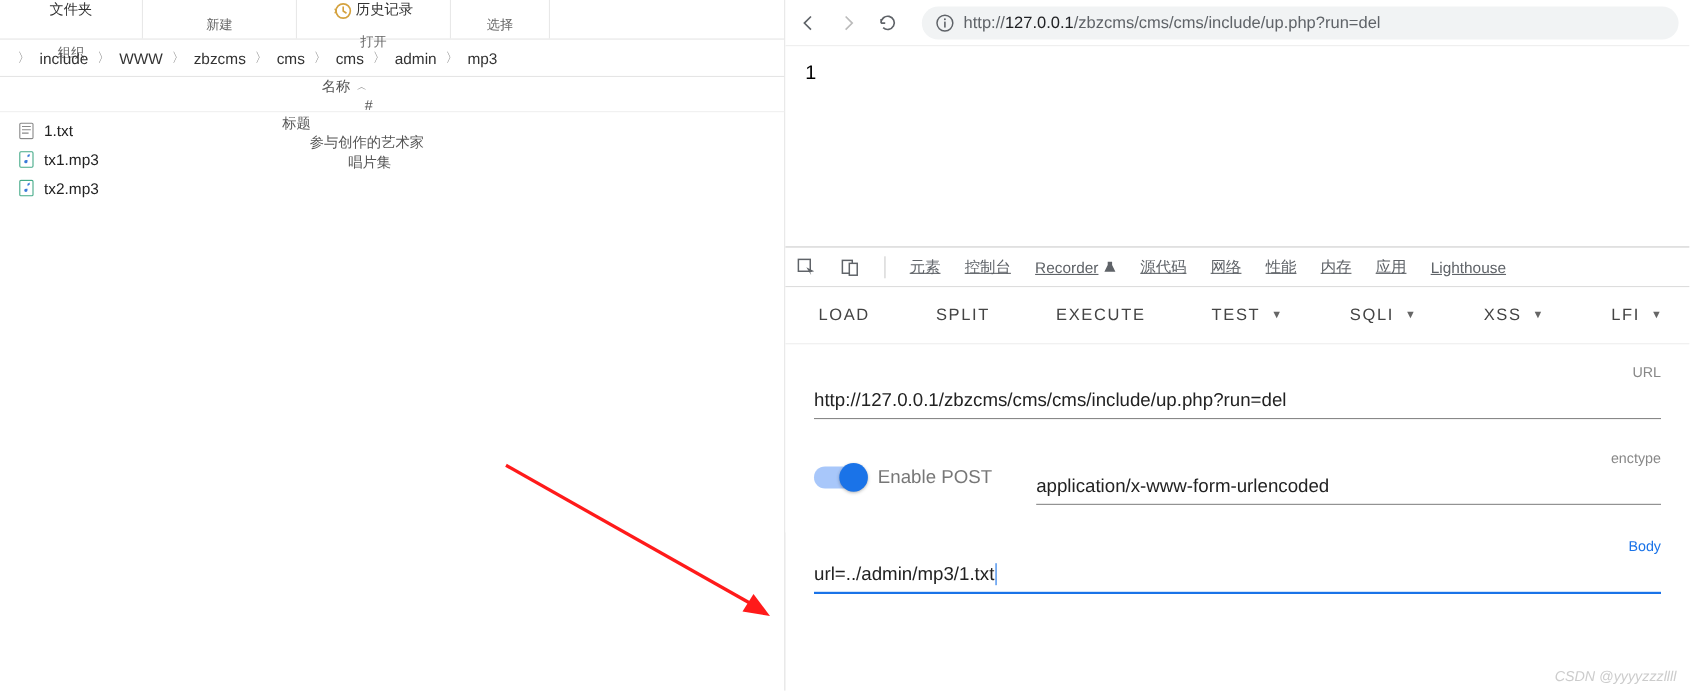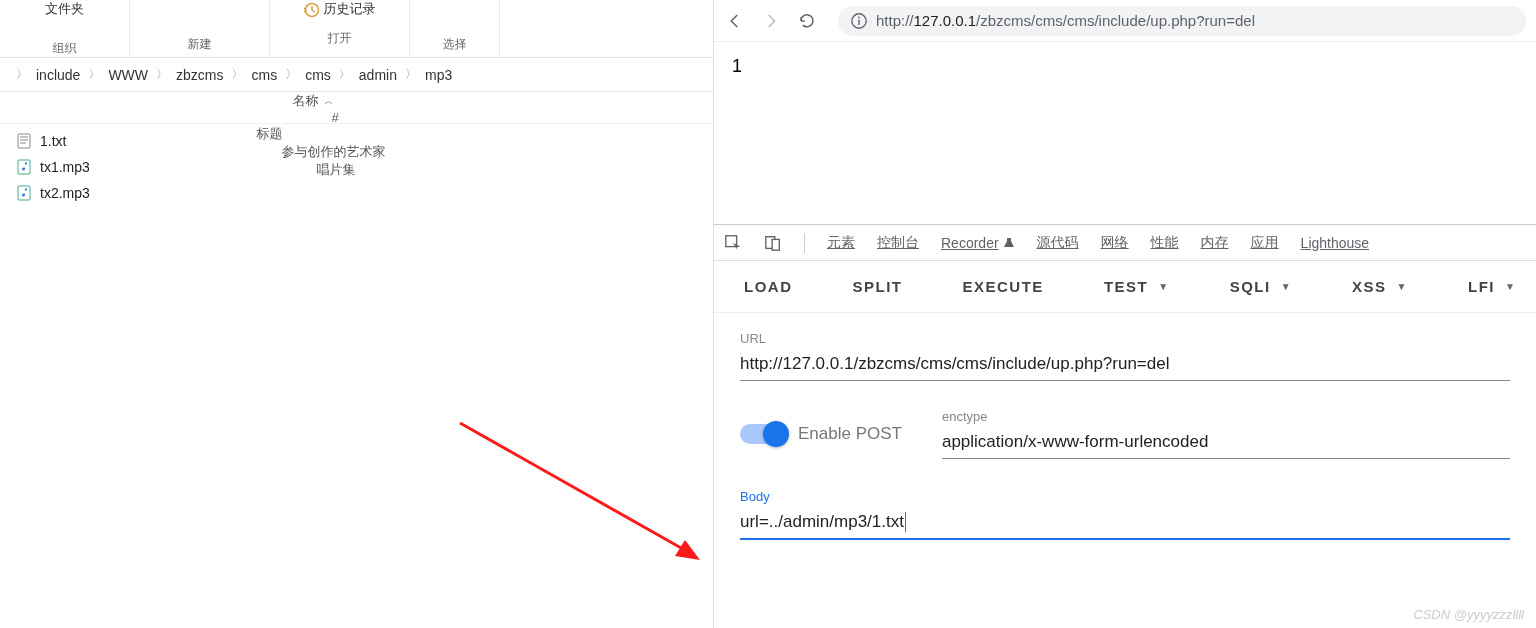--- a/index.html
+++ b/index.html
@@ -1,18 +1,18 @@
 <!DOCTYPE html>
 <html><head>
 <meta charset="utf-8">
 <style>
 * { margin: 0; padding: 0; box-sizing: border-box; font-family: "Segoe UI", "Microsoft YaHei", Arial, sans-serif; }
 body { width: 1536px; height: 628px; overflow: hidden; position: relative; background: #fff; }
 .left-pane { position: absolute; left: 0; top: 0; width: 714px; height: 628px; border-right: 1px solid #e0e0e0; }
-.ribbon-row { display: flex; height: 58px; border-bottom: 1px solid #e5e5e5; }
+.ribbon-row { display: flex; height: 36px; border-bottom: 1px solid #e5e5e5; }
 .ribbon-group { display: flex; flex-direction: column; align-items: center; justify-content: flex-end; padding: 0 10px 4px; border-right: 1px solid #e8e8e8; font-size: 12px; color: #555; }
 .ribbon-group .top-label { font-size: 13px; color: #333; margin-bottom: 2px; }
 .ribbon-group .sub-label { font-size: 12px; color: #666; }
 .rg-wjj { width: 130px; }
 .rg-new { width: 140px; }
 .rg-history { width: 140px; }
 .rg-select { width: 90px; }
 .history-icon { width: 16px; height: 16px; display: inline-block; vertical-align: middle; margin-right: 4px; }
 .breadcrumb { display: flex; align-items: center; height: 34px; padding: 0 8px; border-bottom: 1px solid #e5e5e5; font-size: 14px; color: #333; }
 .bc-sep { color: #888; padding: 0 8px; font-size: 12px; }
@@ -40,25 +40,25 @@
 .address-pill { flex: 1; display: flex; align-items: center; height: 30px; background: #f1f3f4; border-radius: 15px; padding: 0 12px; gap: 8px; margin-left: 6px; }
 .info-icon { width: 18px; height: 18px; flex-shrink: 0; }
 .url-text { font-size: 15px; color: #5f6368; white-space: nowrap; overflow: hidden; }
 .url-text .dark { color: #202124; }
 .page-content { padding: 14px 18px; height: 182px; font-size: 18px; font-family: "Times New Roman", serif; }
 .devtools { border-top: 1px solid #ccc; }
 .dt-tabs { display: flex; align-items: center; height: 36px; padding: 0 10px; gap: 22px; font-size: 14px; color: #5f6368; border-bottom: 1px solid #ddd; text-decoration: underline; }
 .dt-ico { width: 18px; height: 18px; }
 .dt-sep { width: 1px; height: 20px; background: #ccc; }
 .dt-tab { cursor: pointer; display: flex; align-items: center; gap: 4px; }
-.hb-toolbar { display: flex; align-items: center; height: 52px; padding: 0 30px; gap: 60px; border-bottom: 1px solid #eee; font-size: 15px; font-weight: 700; color: #444; letter-spacing: 1.5px; }
+.hb-toolbar { display: flex; align-items: center; height: 52px; padding: 0 30px; gap: 60px; border-bottom: 1px solid #eee; font-size: 15px; font-weight: 400; color: #444; letter-spacing: 1.5px; }
 .hb-item { display: flex; align-items: center; gap: 10px; cursor: pointer; }
 .caret { font-size: 10px; color: #666; }
 .hb-body { padding: 18px 26px; }
-.field-label { font-size: 13px; color: #888; margin-bottom: 4px; }
+.field-label { font-size: 13px; color: #888; margin-bottom: 4px; text-align: right; }
 .field-label.focused { color: #1a73e8; }
 .field-input { width: 100%; border: none; border-bottom: 1px solid #888; font-size: 17px; padding: 4px 0 6px; outline: none; color: #222; background: transparent; }
 .field-input.focused { border-bottom: 2px solid #1a73e8; }
 .post-row { display: flex; align-items: center; gap: 40px; margin-top: 28px; }
 .toggle-wrap { display: flex; align-items: center; gap: 12px; }
 .toggle { width: 46px; height: 20px; background: #a8c7fa; border-radius: 10px; position: relative; cursor: pointer; }
 .toggle-knob { width: 26px; height: 26px; background: #1a73e8; border-radius: 50%; position: absolute; right: -3px; top: -3px; box-shadow: 0 1px 3px rgba(0,0,0,0.3); }
 .toggle-label { font-size: 17px; color: #777; }
 .enctype-block { flex: 1; }
 .body-block { margin-top: 30px; }

